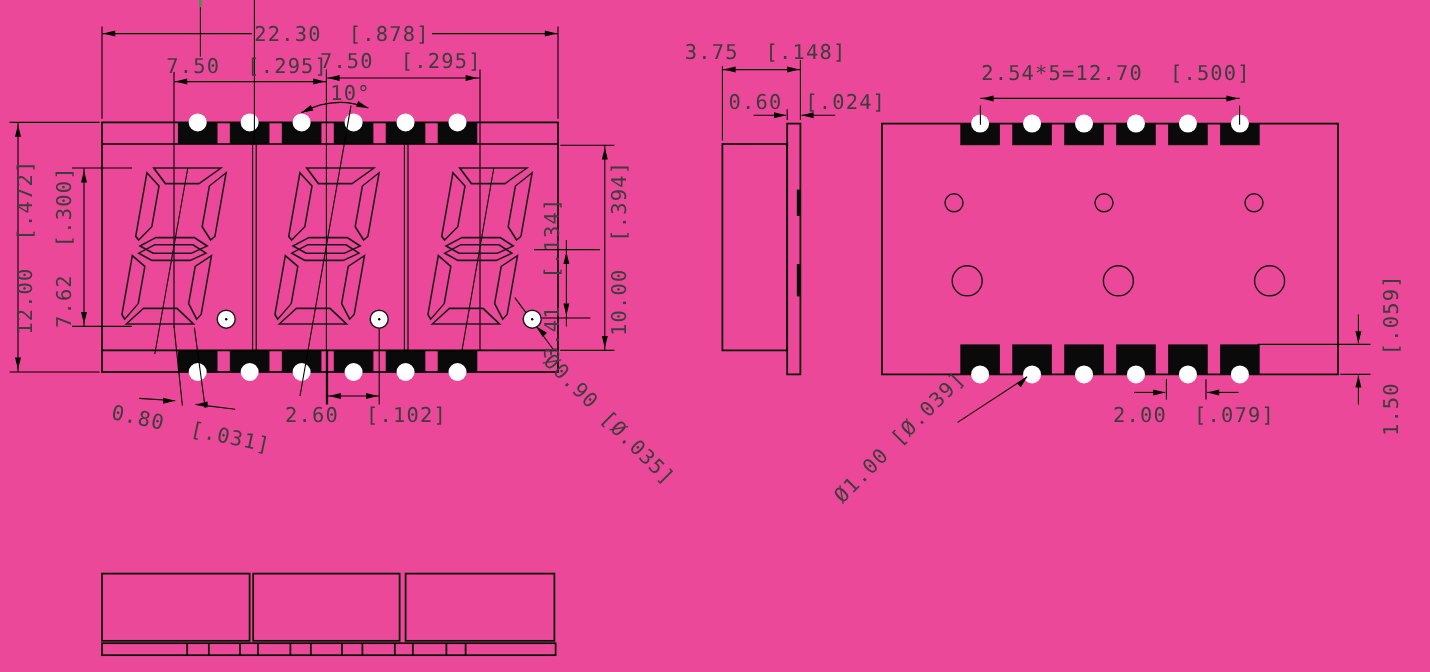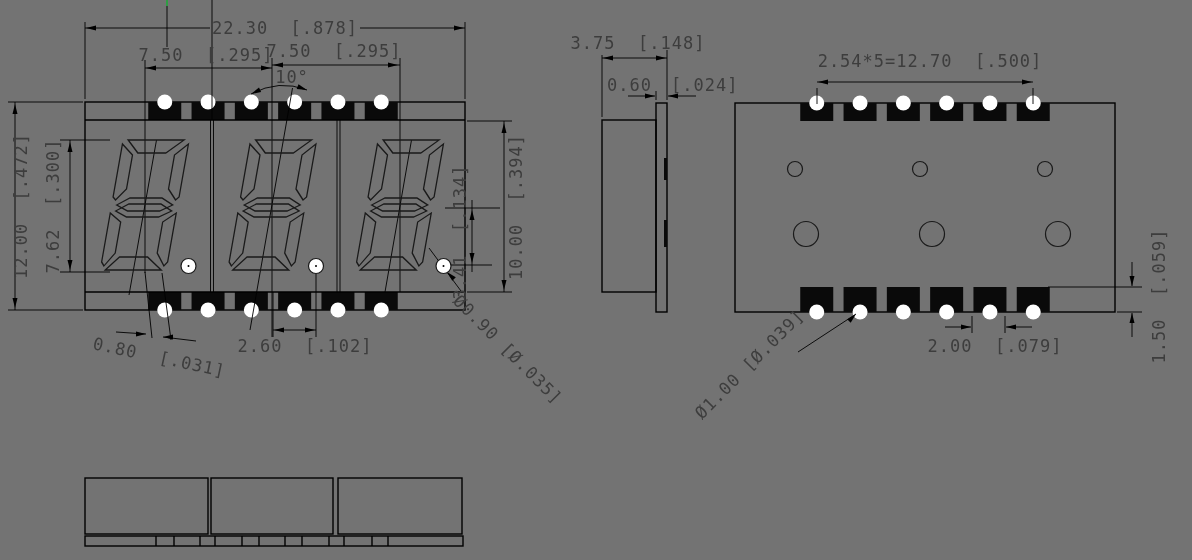--- a/index.html
+++ b/index.html
@@ -1,16 +1,16 @@
 <!DOCTYPE html>
 <html><head>
 <meta charset="utf-8">
 <style>
   html,body{margin:0;padding:0;background:#fff;}
-  .stage{position:relative;width:1192px;height:560px;background:#737373;overflow:hidden;}
+  .stage{position:relative;width:1192px;height:560px;background:#ec4899;overflow:hidden;}
   svg{display:block;}
   svg text{
     font-family:"DejaVu Sans Mono", monospace;
     font-size:17px;
     letter-spacing:1px;
     fill:#3d3d3d;
     white-space:pre;
   }
   .outline{stroke:#000;stroke-width:1.4;fill:none;}
   .dim{stroke:#000;stroke-width:0.9;fill:none;}

